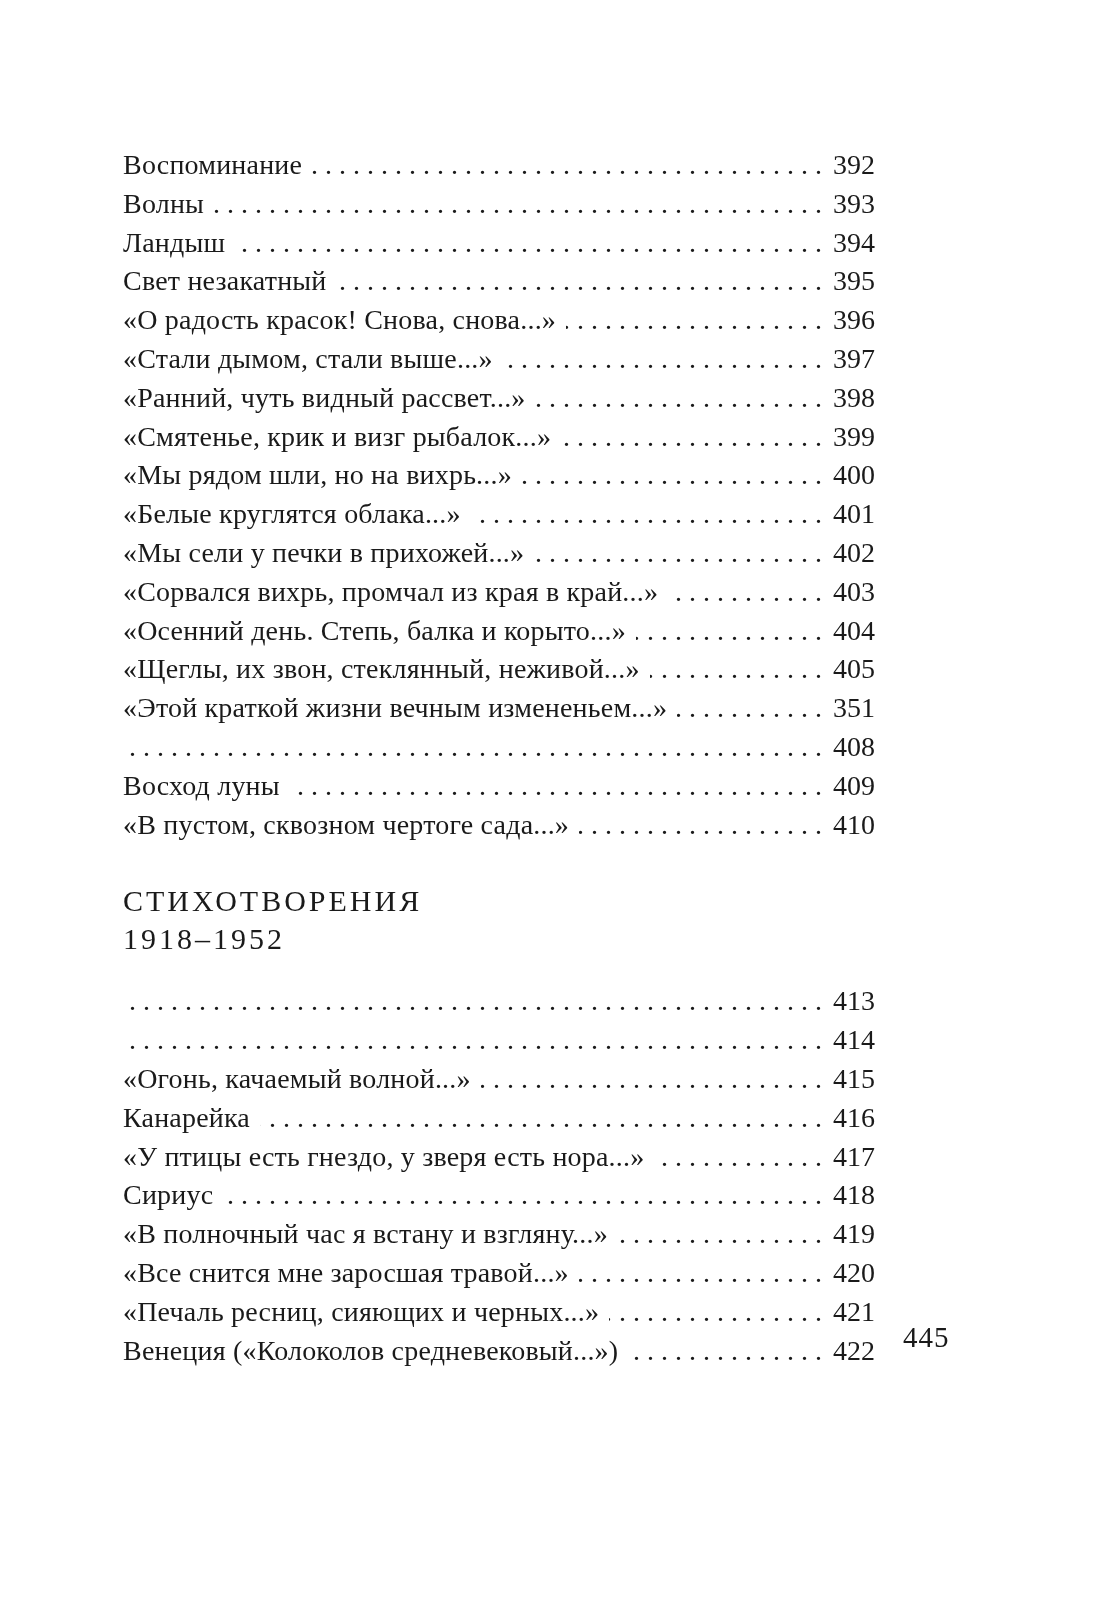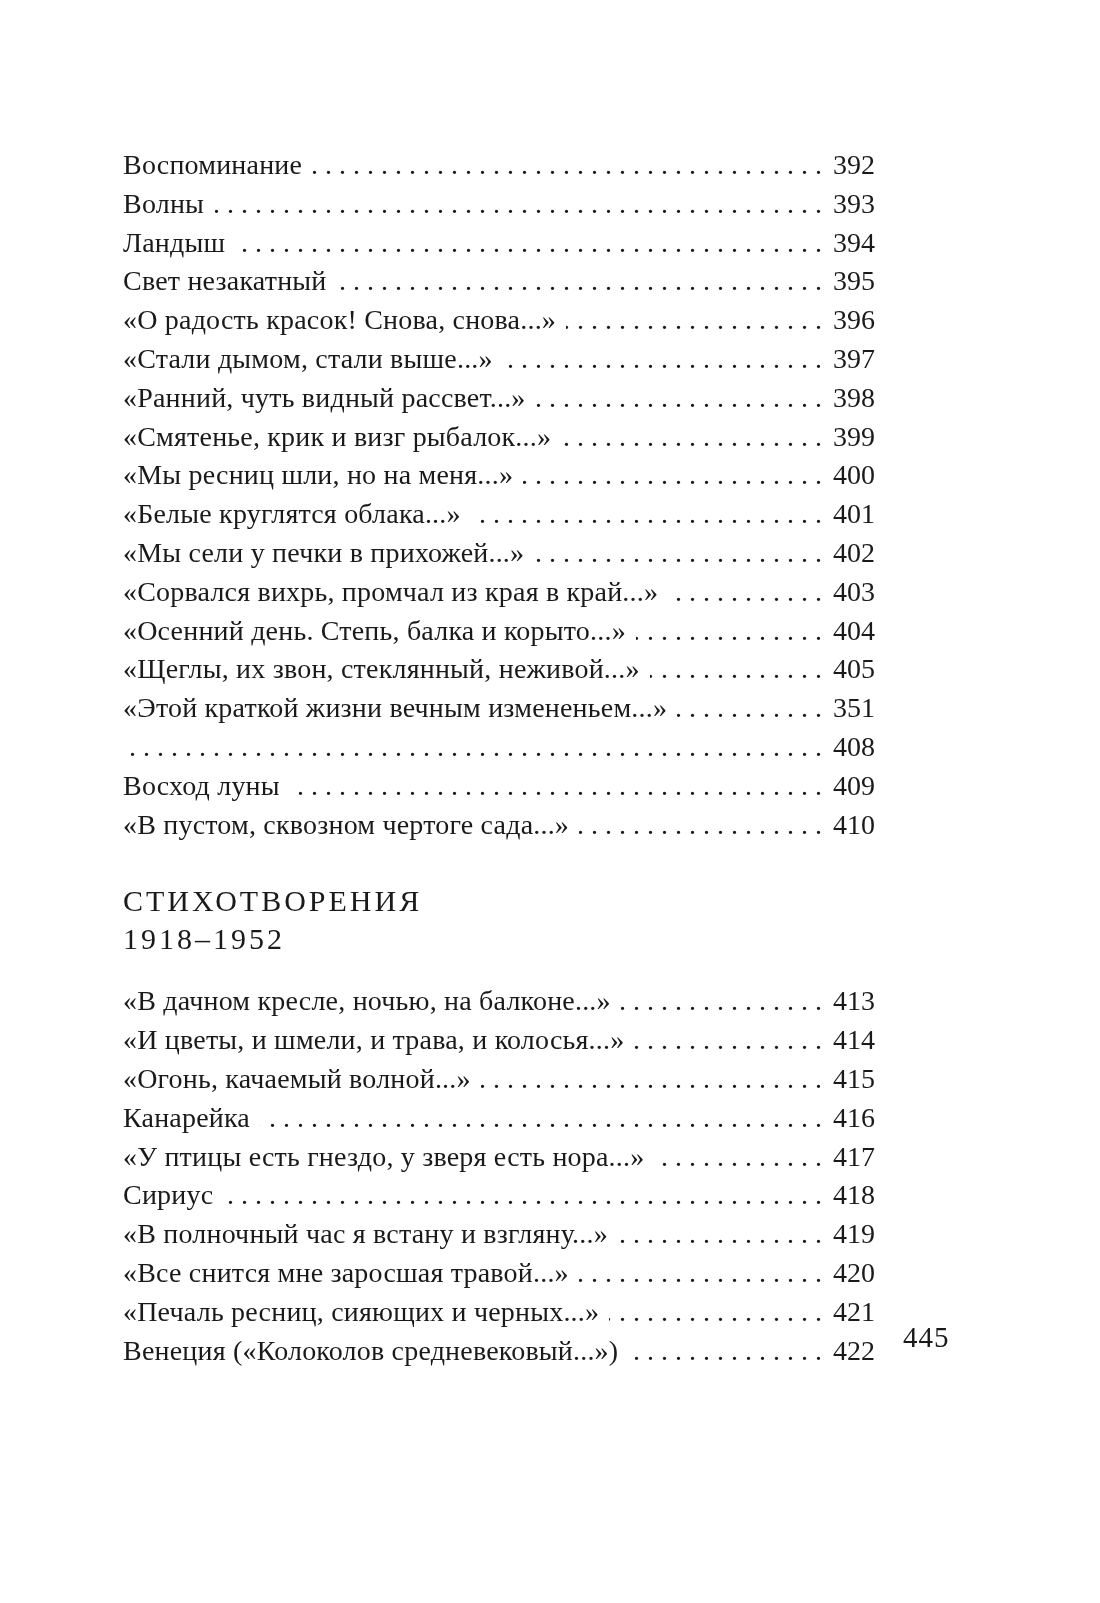--- a/index.html
+++ b/index.html
@@ -113,21 +113,21 @@
     <span class="pg">398</span>
   </div>
 
   <div class="row">
     <span class="title">«Смятенье, крик и визг рыбалок...»</span>
     <span class="dots"></span>
     <span class="pg">399</span>
   </div>
 
   <div class="row">
-    <span class="title">«Мы ресниц шли, но на меня...»</span>
+    <span class="title">«Мы рядом шли, но на вихрь...»</span>
     <span class="dots"></span>
     <span class="pg">400</span>
   </div>
 
   <div class="row">
     <span class="title">«Белые круглятся облака...»</span>
     <span class="dots"></span>
     <span class="pg">401</span>
   </div>
 
@@ -177,27 +177,25 @@
     <span class="dots"></span>
     <span class="pg">410</span>
   </div>
 </div>
     <div class="heading">
       <div>СТИХОТВОРЕНИЯ</div>
       <div>1918–1952</div>
     </div>
     <div id="toc-section-2">
   <div class="row">
-    <span class="title">«В дачном кресле, ночью, на балконе...»</span>
     <span class="dots"></span>
     <span class="pg">413</span>
   </div>
 
   <div class="row">
-    <span class="title">«И цветы, и шмели, и трава, и колосья...»</span>
     <span class="dots"></span>
     <span class="pg">414</span>
   </div>
 
   <div class="row">
     <span class="title">«Огонь, качаемый волной...»</span>
     <span class="dots"></span>
     <span class="pg">415</span>
   </div>
 

